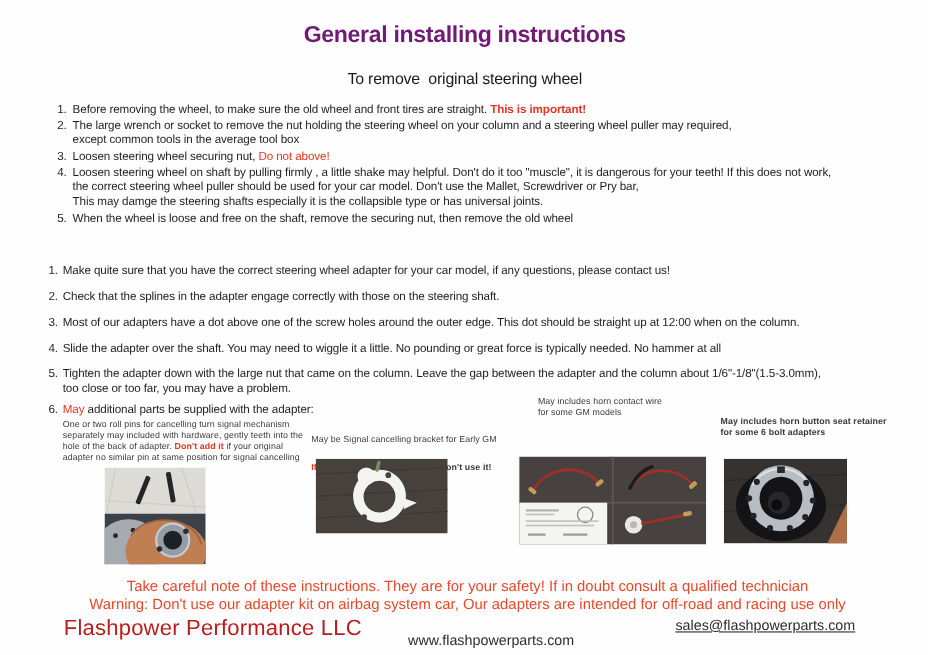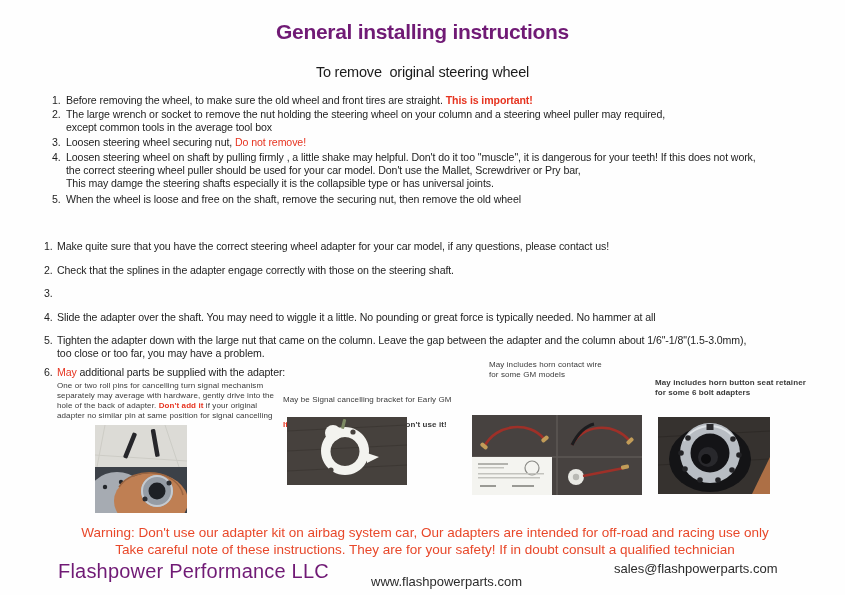--- a/index.html
+++ b/index.html
@@ -15,21 +15,21 @@
   .h2{font-size:14.5px;font-weight:400;letter-spacing:-0.2px;text-align:center;width:100%;white-space:pre;color:#1b1b1b;}
   .list{font-size:10.6px;line-height:13px;letter-spacing:-0.1px;}
   .li{display:flex;}
   .num{flex:0 0 14px;}
   .num2{flex:0 0 13px;}
   .txt{white-space:pre-line;}
   .em{color:var(--red);}
   .b{font-weight:700;}
   .cap{font-size:8px;line-height:10px;color:#3a3a3a;white-space:pre-line;letter-spacing:0.1px;}
   .warning{width:770px;text-align:center;font-size:13.5px;line-height:17px;color:var(--warn);}
-  .company{font-size:20px;color:#701a75;letter-spacing:0.2px;}
+  .company{font-size:20px;color:#b91c1c;letter-spacing:0.2px;}
   .site{font-size:13px;color:#2b2b2b;}
   .mail{font-size:13px;color:#2b2b2b;}
   svg{display:block;}
 </style>
 </head>
 <body>
 
 <div class="page">
 
   <div class="abs title" style="top:20px;left:0;">General installing instructions</div>
@@ -41,21 +41,21 @@
       <span class="num">1.</span>
       <span class="txt"><span>Before removing the wheel, to make sure the old wheel and front tires are straight. </span><span class="em b">This is important!</span><span></span></span>
     </div>
     <div class="li" style="margin-bottom:2px;">
       <span class="num">2.</span>
       <span class="txt">The large wrench or socket to remove the nut holding the steering wheel on your column and a steering wheel puller may required,
 except common tools in the average tool box</span>
     </div>
     <div class="li" style="margin-bottom:2px;">
       <span class="num">3.</span>
-      <span class="txt"><span>Loosen steering wheel securing nut, </span><span class="em">Do not remove!</span></span>
+      <span class="txt"><span>Loosen steering wheel securing nut, </span><span class="em">Do not above!</span></span>
     </div>
     <div class="li" style="margin-bottom:3px;">
       <span class="num">4.</span>
       <span class="txt">Loosen steering wheel on shaft by pulling firmly , a little shake may helpful. Don't do it too "muscle", it is dangerous for your teeth! If this does not work,
 the correct steering wheel puller should be used for your car model. Don't use the Mallet, Screwdriver or Pry bar,
 This may damge the steering shafts especially it is the collapsible type or has universal joints.</span>
     </div>
     <div class="li">
       <span class="num">5.</span>
       <span class="txt">When the wheel is loose and free on the shaft, remove the securing nut, then remove the old wheel</span>
@@ -67,38 +67,39 @@
     <div class="li" style="margin-bottom:10.5px;">
       <span class="num2">1.</span>
       <span class="txt">Make quite sure that you have the correct steering wheel adapter for your car model, if any questions, please contact us!</span>
     </div>
     <div class="li" style="margin-bottom:10.5px;">
       <span class="num2">2.</span>
       <span class="txt">Check that the splines in the adapter engage correctly with those on the steering shaft.</span>
     </div>
     <div class="li" style="margin-bottom:10.5px;">
       <span class="num2">3.</span>
+      <span class="txt">Most of our adapters have a dot above one of the screw holes around the outer edge. This dot should be straight up at 12:00 when on the column.</span>
     </div>
     <div class="li" style="margin-bottom:10.5px;">
       <span class="num2">4.</span>
       <span class="txt">Slide the adapter over the shaft. You may need to wiggle it a little. No pounding or great force is typically needed. No hammer at all</span>
     </div>
     <div class="li" style="margin-bottom:6px;">
       <span class="num2">5.</span>
       <span class="txt">Tighten the adapter down with the large nut that came on the column. Leave the gap between the adapter and the column about 1/6"-1/8"(1.5-3.0mm),
 too close or too far, you may have a problem.</span>
     </div>
     <div class="li">
       <span class="num2">6.</span>
       <span class="txt"><span class="em">May</span><span> additional parts be supplied with the adapter:</span></span>
     </div>
   </div>
 
   <div class="abs cap" style="top:381px;left:57px;width:232px;"><span>One or two roll pins for cancelling turn signal mechanism
-separately may average with hardware, gently drive into the
+separately may included with hardware, gently teeth into the
 hole of the back of adapter. </span><span class="em b">Don't add it</span><span> if your original
 adapter no similar pin at same position for signal cancelling</span></div>
 
   <div class="abs cap" style="top:385px;left:283px;width:196px;">
     <div>May be Signal cancelling bracket for Early GM</div>
     <div style="margin-top:5px;font-weight:700;"><span class="em">If your original do not have it</span><span>, don't use it!</span></div>
   </div>
 
   <div class="abs cap" style="top:360px;left:489px;width:168px;">May includes horn contact wire
 for some GM models</div>
@@ -187,21 +188,21 @@
       <circle cx="27" cy="52" r="2.8" fill="#232326"></circle>
       <circle cx="23" cy="36" r="2.8" fill="#232326"></circle>
       <circle cx="30" cy="21" r="2.8" fill="#232326"></circle>
       <circle cx="52" cy="36" r="19.5" fill="#141417"></circle>
       <circle cx="50" cy="40" r="10" fill="#28282c"></circle>
       <circle cx="48" cy="42" r="5" fill="#0c0c0e"></circle>
     </svg>
   </div>
 
   <div class="abs warning" style="top:524px;left:40px;">
+    <div>Take careful note of these instructions. They are for your safety! If in doubt consult a qualified technician</div>
     <div>Warning: Don't use our adapter kit on airbag system car, Our adapters are intended for off-road and racing use only</div>
-    <div>Take careful note of these instructions. They are for your safety! If in doubt consult a qualified technician</div>
   </div>
 
   <div class="abs company" style="top:560px;left:58px;">Flashpower Performance LLC</div>
   <div class="abs site" style="top:574px;left:371px;">www.flashpowerparts.com</div>
-  <div class="abs mail" style="top:561px;left:614px;">sales@flashpowerparts.com</div>
+  <div class="abs mail" style="top:561px;left:614px;text-decoration:underline;">sales@flashpowerparts.com</div>
 
 </div>
 
 </body></html>

